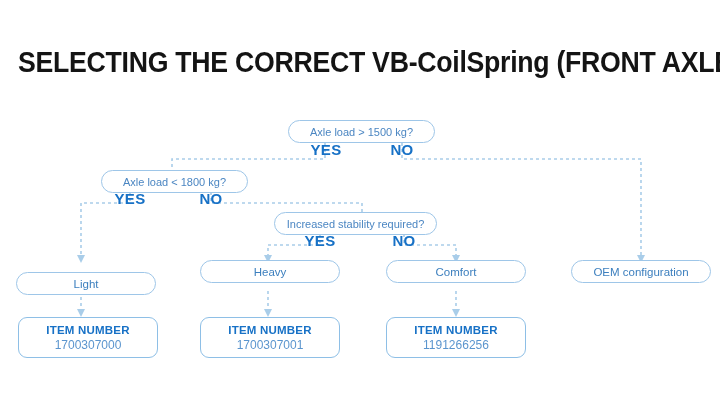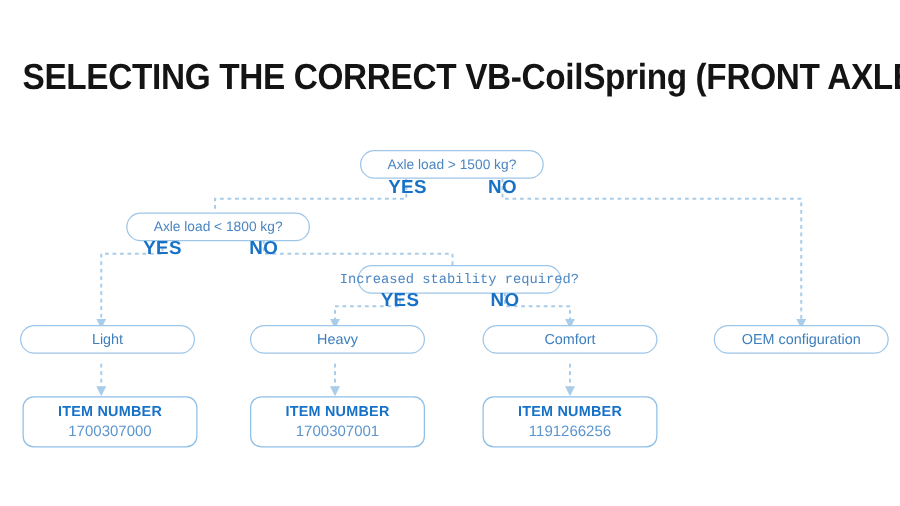--- a/index.html
+++ b/index.html
@@ -121,27 +121,27 @@
 </div>
 <div class="yn" style="left:310px; top:141px; width:32px; text-align:center;">YES</div>
 <div class="yn" style="left:389px; top:141px; width:26px; text-align:center;">NO</div>
 
 <div class="node decision" style="left:101px; top:170px; width:147px;">
   <span>Axle load &lt; 1800 kg?</span>
 </div>
 <div class="yn" style="left:114px; top:190px; width:32px; text-align:center;">YES</div>
 <div class="yn" style="left:198px; top:190px; width:26px; text-align:center;">NO</div>
 
-<div class="node decision" style="left:286px; top:212px; width:163px;font-family:Liberation Mono, monospace;">
+<div class="node decision" style="left:274px; top:212px; width:163px;">
   <span>Increased stability required?</span>
 </div>
 <div class="yn" style="left:304px; top:232px; width:32px; text-align:center;">YES</div>
 <div class="yn" style="left:391px; top:232px; width:26px; text-align:center;">NO</div>
 
-<div class="node result" style="left:16px; top:260px; width:140px;">
+<div class="node result" style="left:16px; top:272px; width:140px;">
   <span>Light</span>
 </div>
 <div class="node result" style="left:200px; top:260px; width:140px;">
   <span>Heavy</span>
 </div>
 <div class="node result" style="left:386px; top:260px; width:140px;">
   <span>Comfort</span>
 </div>
 <div class="node result" style="left:571px; top:260px; width:140px;">
   <span>OEM configuration</span>

